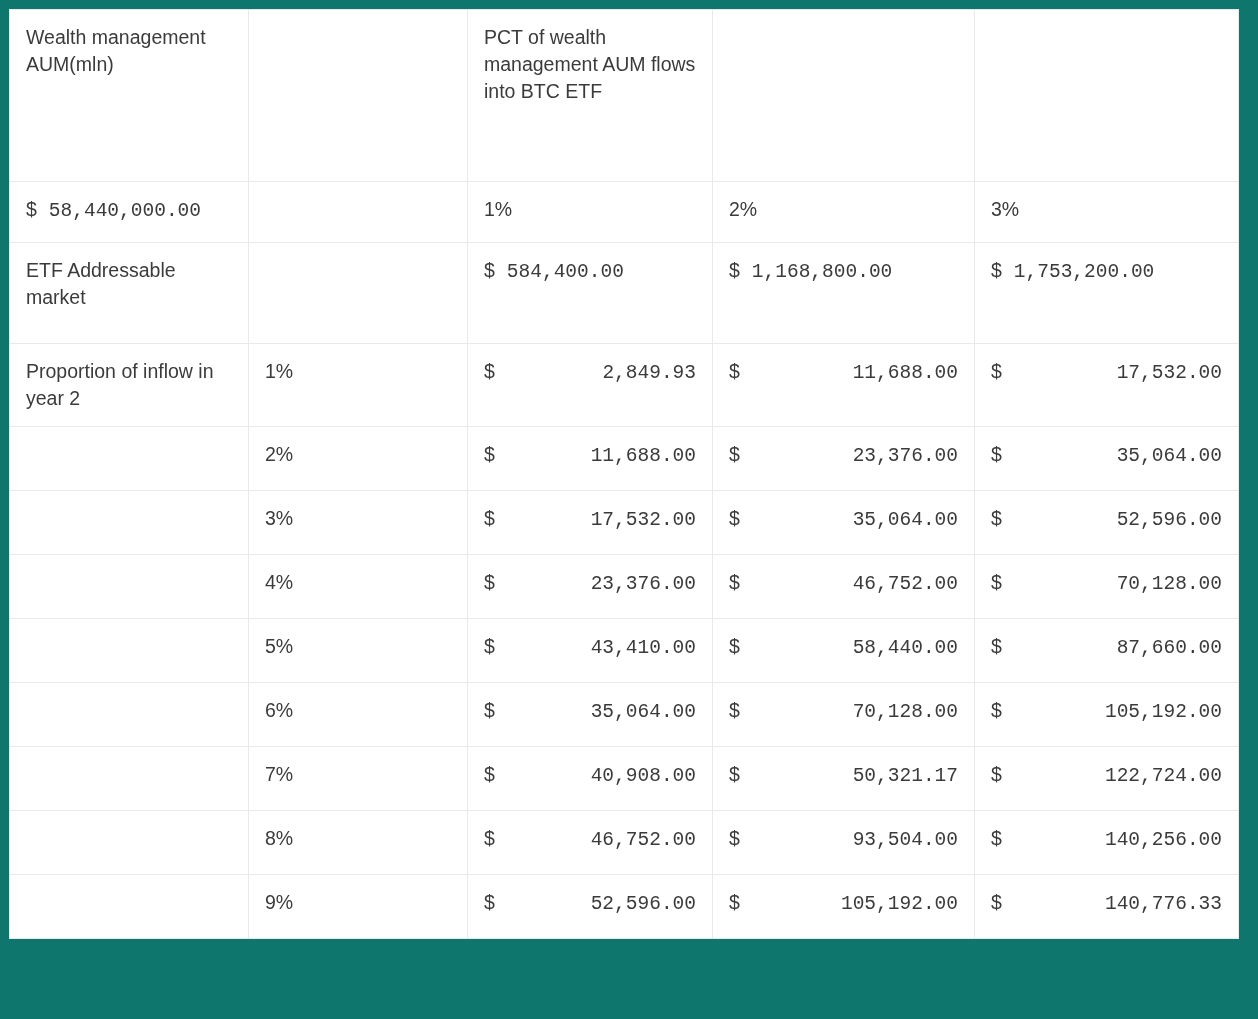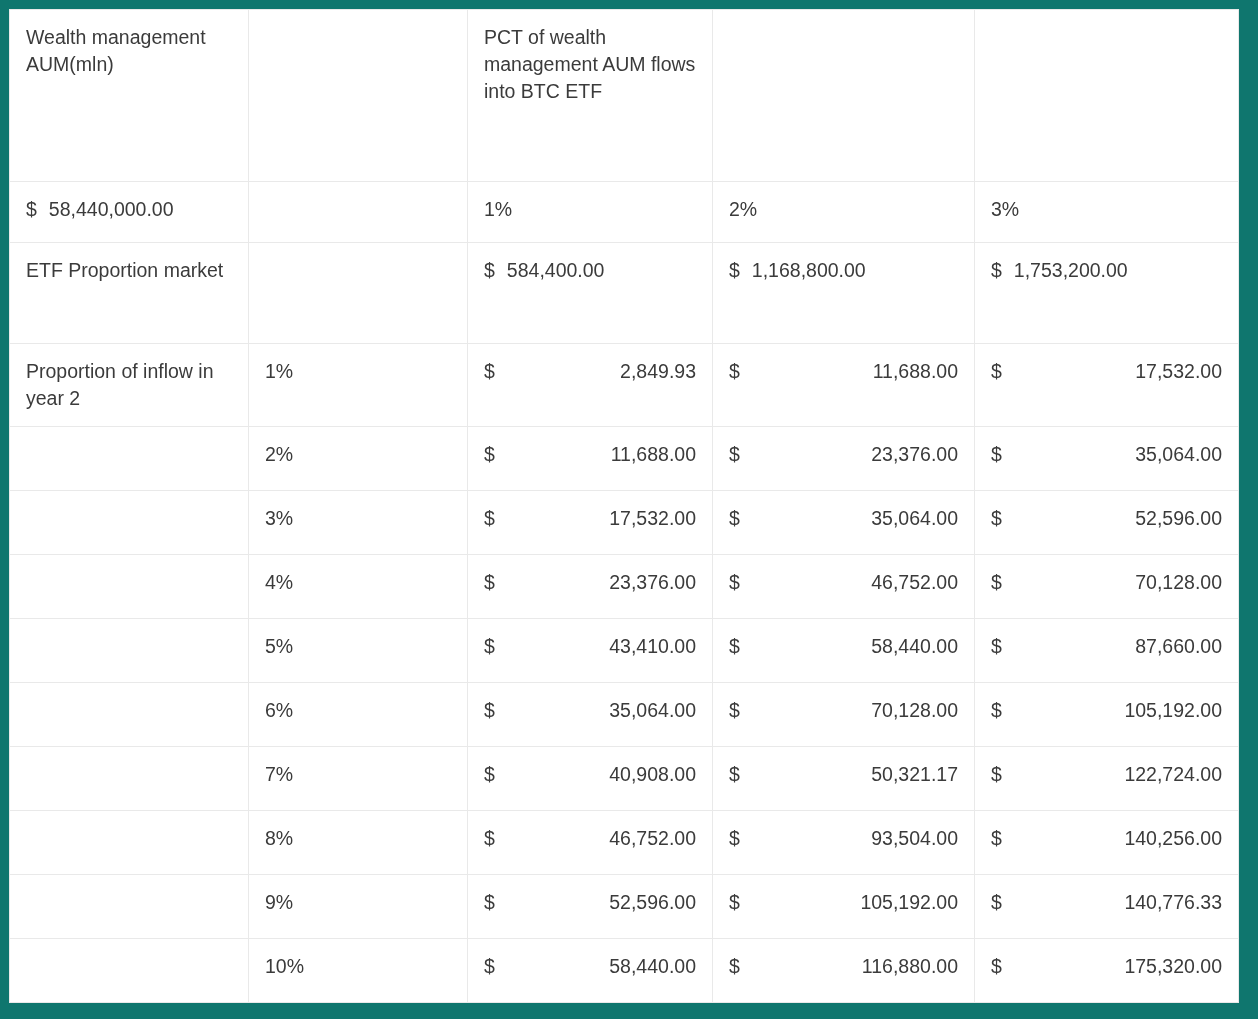--- a/index.html
+++ b/index.html
@@ -66,20 +66,21 @@
     width: 100%;
     white-space: nowrap;
   }
   .money .sym {
     flex: 0 0 auto;
     padding-right: 6px;
   }
   .money .amt {
     flex: 0 0 auto;
     text-align: left;
+    font-family: Liberation Mono, monospace;
   }
   
   .money.snug { justify-content: flex-start; }
   .money.snug .sym { padding-right: 12px; }
 
   .plain { white-space: nowrap; }
   .wrap { white-space: normal; }
   .empty { display: block; min-height: 1px; }
 </style>
 </head>
@@ -131,21 +132,21 @@
         <td>
           <span class="plain">2%</span>
         </td>
         <td>
           <span class="plain">3%</span>
         </td>
       </tr>
 
       <tr class="r-addr">
         <td>
-          <span class="wrap">ETF Proportion market</span>
+          <span class="wrap">ETF Addressable market</span>
         </td>
         <td>
           <span class="empty"></span>
         </td>
         <td>
           <span class="money snug">
             <span class="sym">$</span>
             <span class="amt">584,400.00</span>
           </span>
         </td>
@@ -370,40 +371,16 @@
               <span class="amt">105,192.00</span>
             </span>
           </td>
           <td>
             <span class="money">
               <span class="sym">$</span>
               <span class="amt">140,776.33</span>
             </span>
           </td>
         </tr>
-        <tr class="r-data">
-          <td>
-            <span class="empty"></span>
-          </td>
-          <td><span class="plain">10%</span></td>
-          <td>
-            <span class="money">
-              <span class="sym">$</span>
-              <span class="amt">58,440.00</span>
-            </span>
-          </td>
-          <td>
-            <span class="money">
-              <span class="sym">$</span>
-              <span class="amt">116,880.00</span>
-            </span>
-          </td>
-          <td>
-            <span class="money">
-              <span class="sym">$</span>
-              <span class="amt">175,320.00</span>
-            </span>
-          </td>
-        </tr>
       </tbody>
   </table>
 
 </div>
 
 </body></html>

